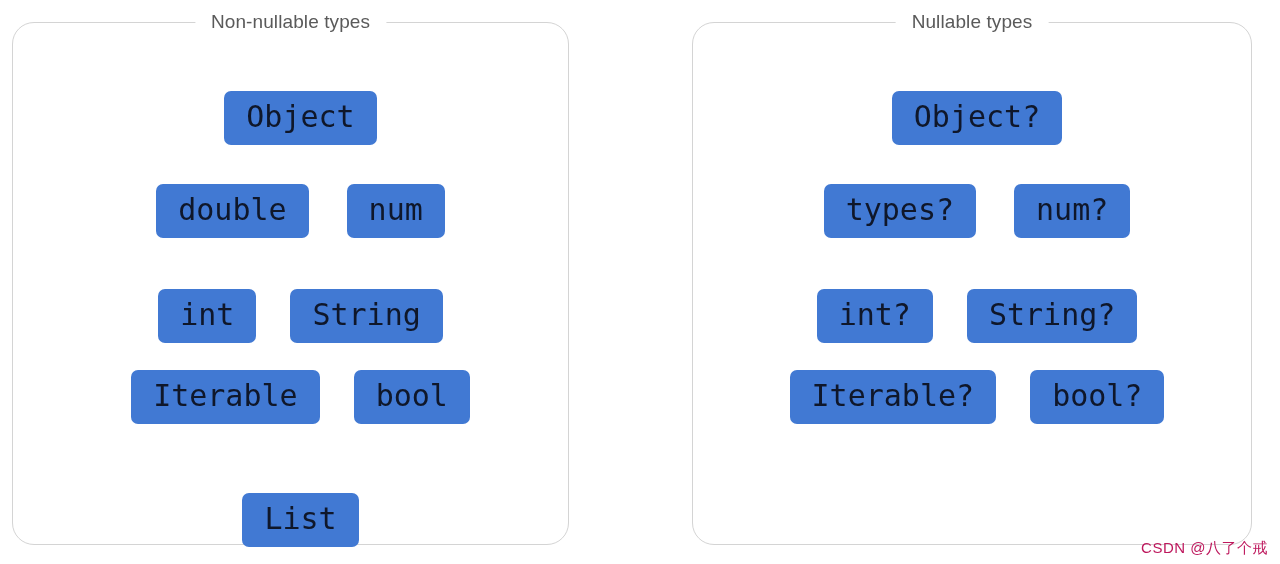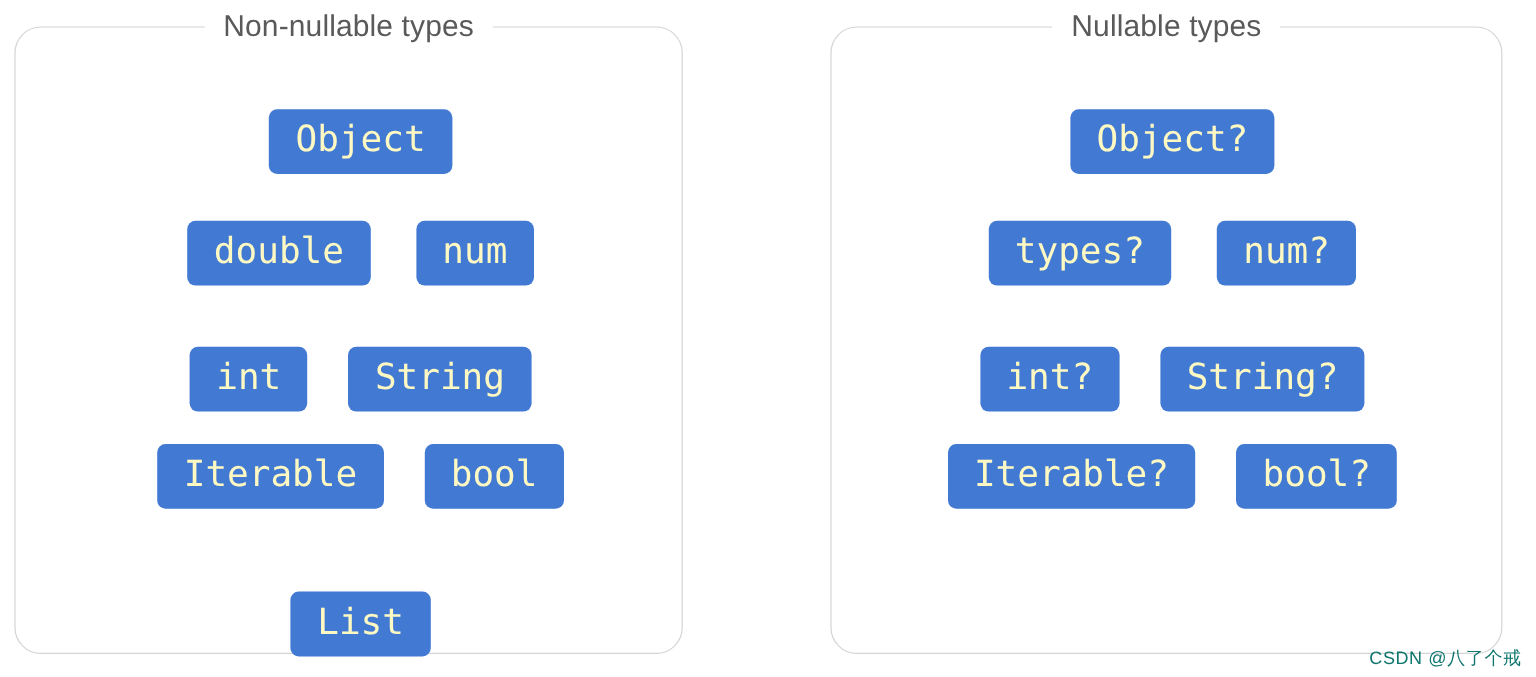--- a/index.html
+++ b/index.html
@@ -38,21 +38,21 @@
 
   
   .panel-title {
     position: absolute;
     top: -16px;
     left: 50%;
     transform: translateX(-50%);
     background: #ffffff;
     padding: 0 16px;
     font-family: "Liberation Sans", sans-serif;
-    font-size: 25px;
+    font-size: 19px;
     font-weight: 400;
     color: #5a5a5a;
     letter-spacing: 0.1px;
     white-space: nowrap;
     line-height: 30px;
   }
 
   
   .rows {
     position: absolute;
@@ -76,42 +76,42 @@
   .row-2 { top: 161px; }
   .row-3 { top: 254px; margin-top: 12px; }
   .row-4 { top: 347px; }
   .row-5 { top: 440px; margin-top: 30px; }
 
   .chip {
     display: inline-flex;
     align-items: center;
     justify-content: center;
     background: #4179d3;
-    color: #fef9c3;
+    color: #0f172a;
     font-family: "DejaVu Sans Mono", "Liberation Mono", monospace;
     font-size: 30px;
     line-height: 1;
     letter-spacing: 0px;
     border-radius: 7px;
     padding: 11px 22px 13px 22px;
     box-sizing: border-box;
     white-space: pre;
     user-select: none;
   }
   .gap-sm { width: 34px; }
   .gap-md { width: 38px; }
 
   
   .watermark {
     position: absolute;
     right: 12px;
     bottom: 6px;
     font-family: "Liberation Sans", sans-serif;
     font-size: 15px;
-    color: #0f766e;
+    color: #be185d;
     letter-spacing: 0.5px;
     white-space: nowrap;
   }
 </style>
 </head>
 <body>
 
 <div class="diagram">
 
   <section class="panel left">

